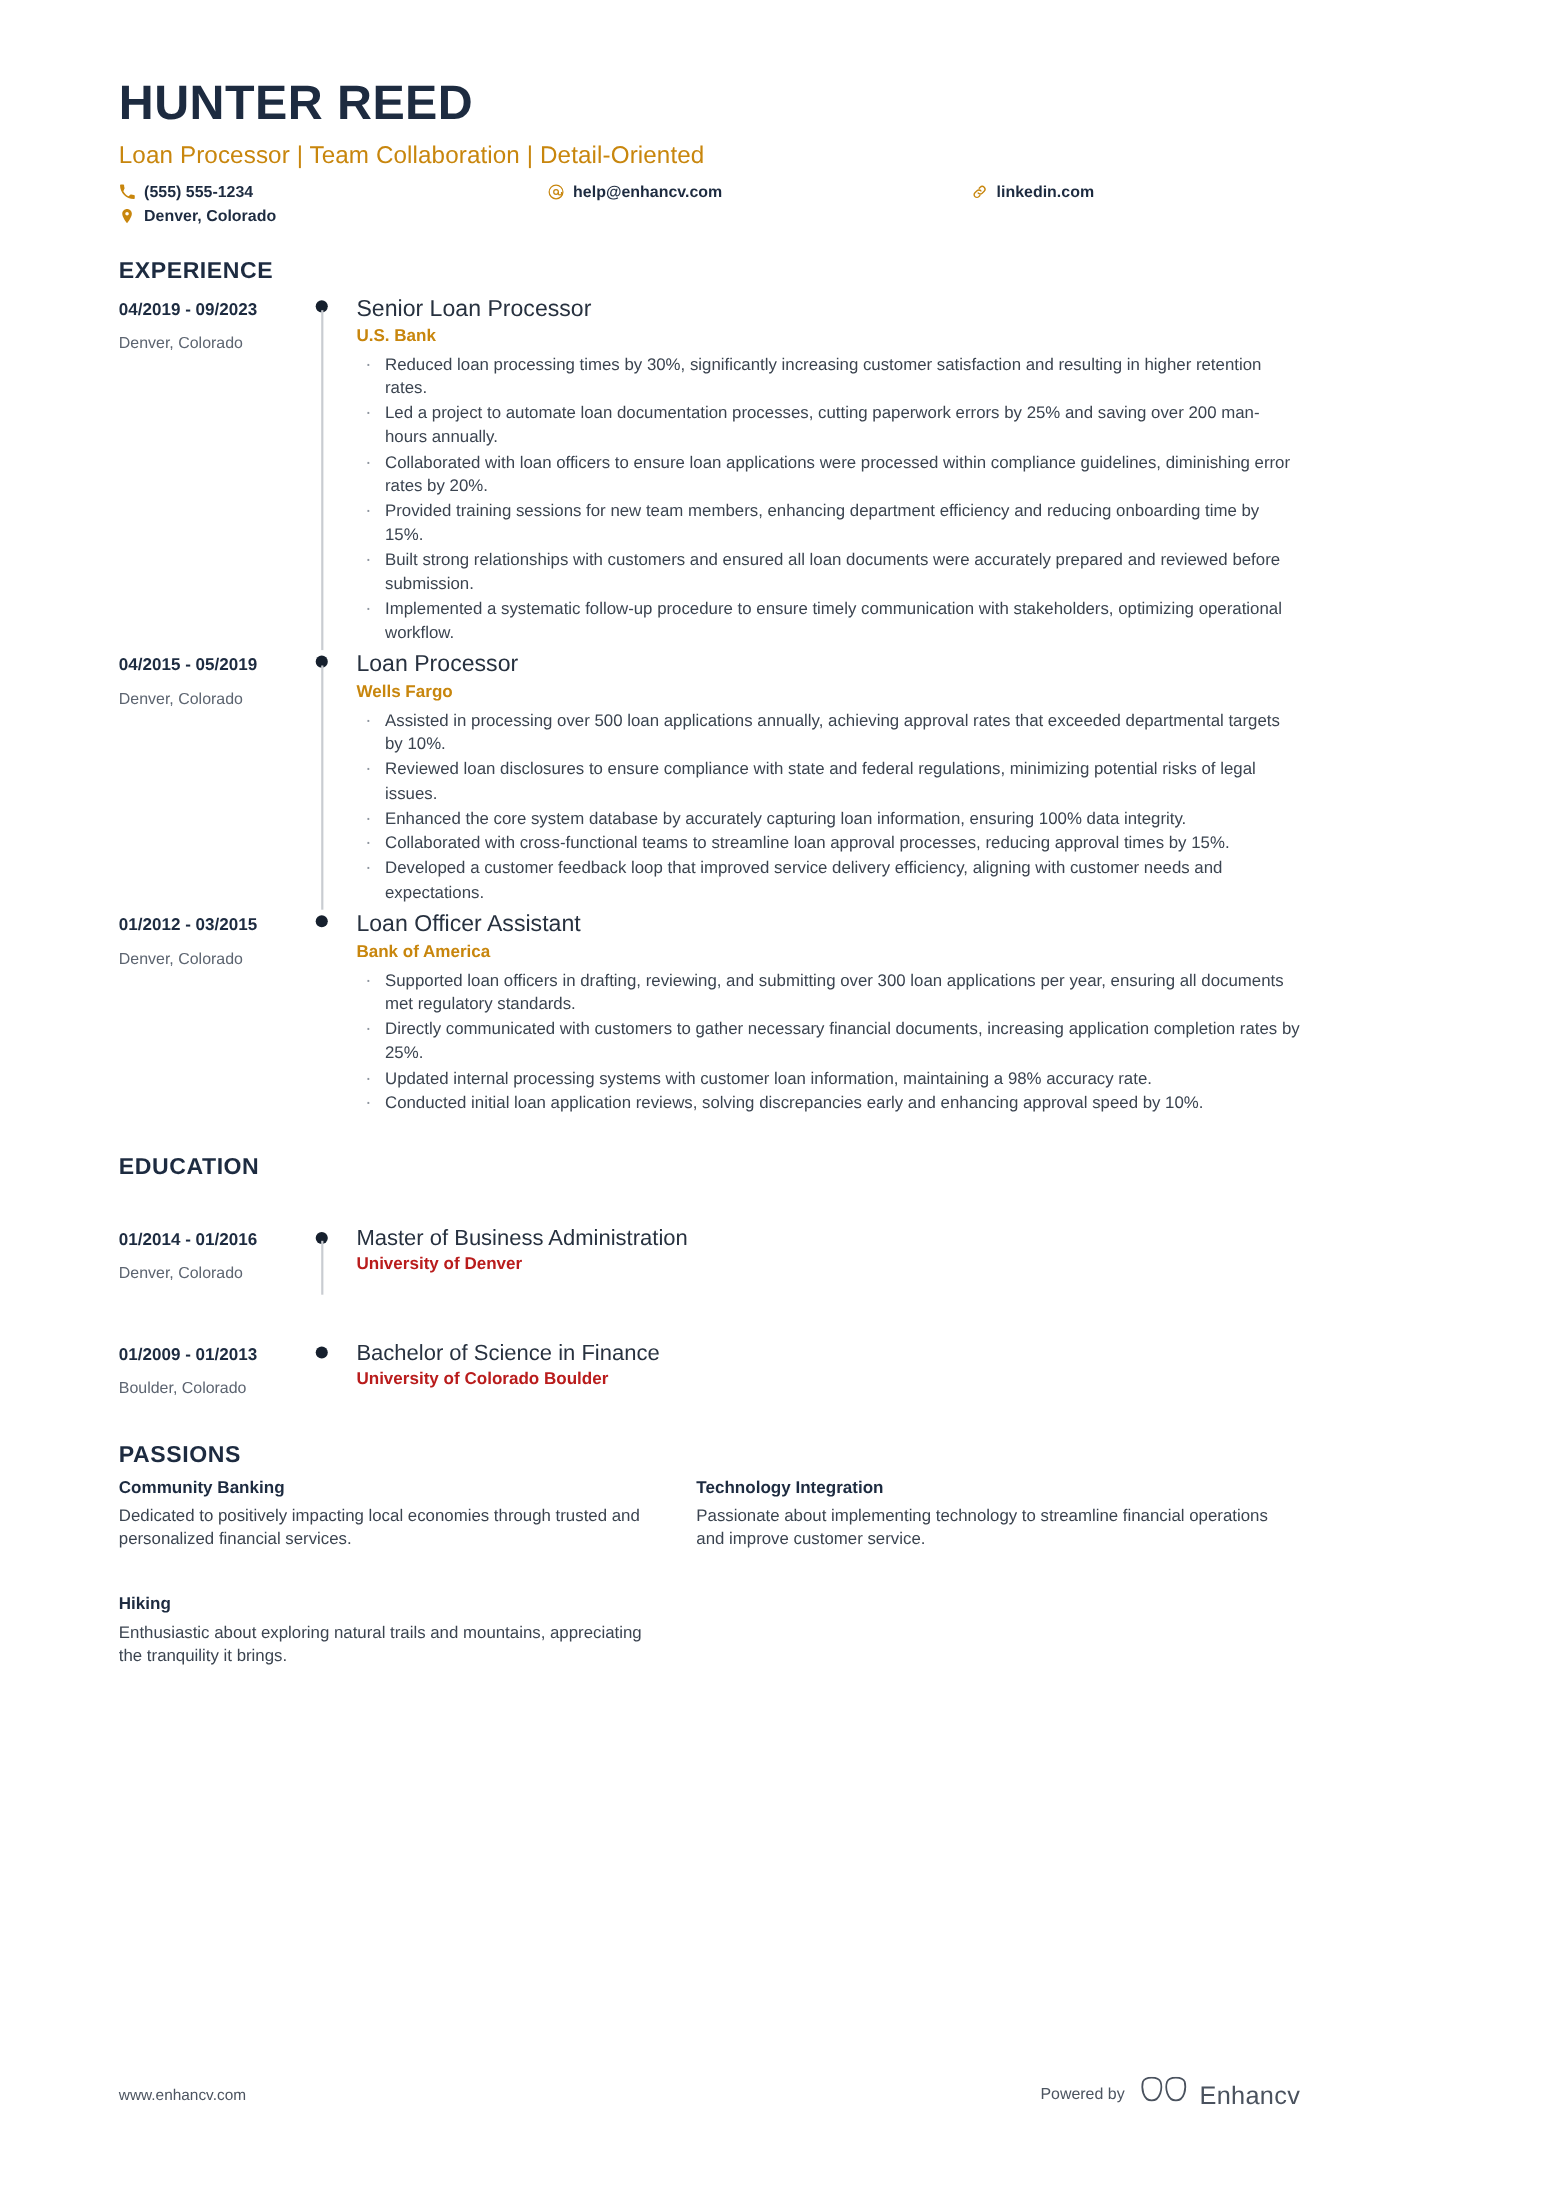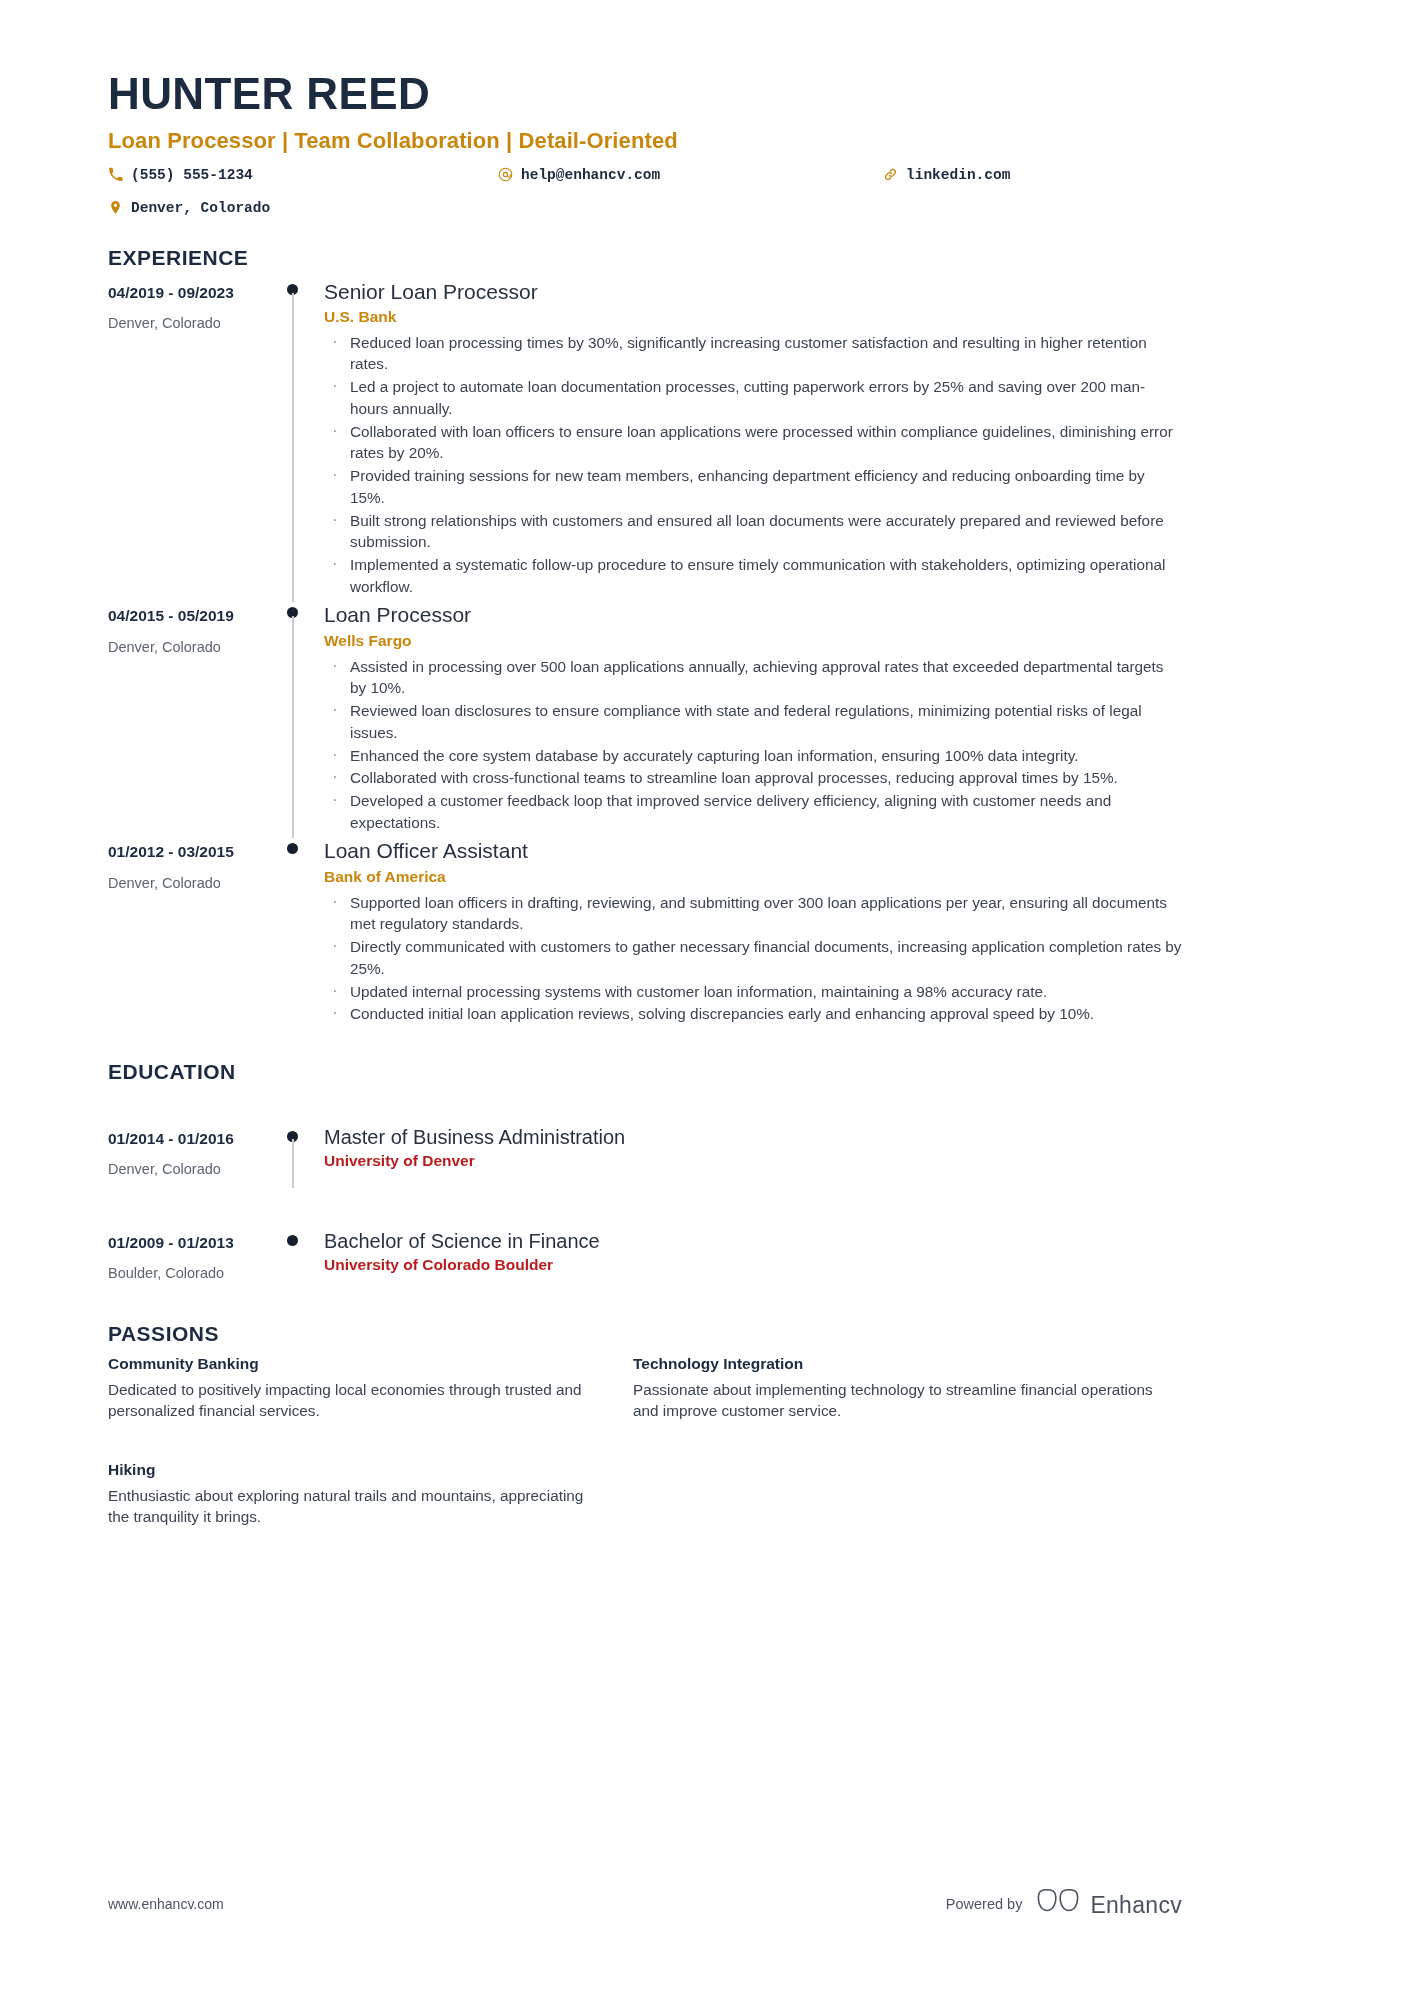--- a/index.html
+++ b/index.html
@@ -25,31 +25,30 @@
   .name {
     font-size: 44px;
     font-weight: 700;
     letter-spacing: 0.4px;
     color: #1d2b40;
     line-height: 1.08;
     margin-bottom: 10px;
   }
   .headline {
     font-size: 22px;
-    font-weight: 700;
+    font-weight: 400;
     color: #c8860d;
     letter-spacing: 0.1px;
     margin-bottom: 13px;
   }
   .contact-grid {
     display: grid;
     grid-template-columns: 390px 385px auto;
-    row-gap: 17px;
+    row-gap: 6px;
     margin-bottom: 6px;
-    font-family: Liberation Mono, monospace;
   }
   .contact-item {
     display: flex;
     align-items: center;
     gap: 8px;
     font-size: 14.5px;
     font-weight: 700;
     color: #1d2b40;
     white-space: nowrap;
   }

